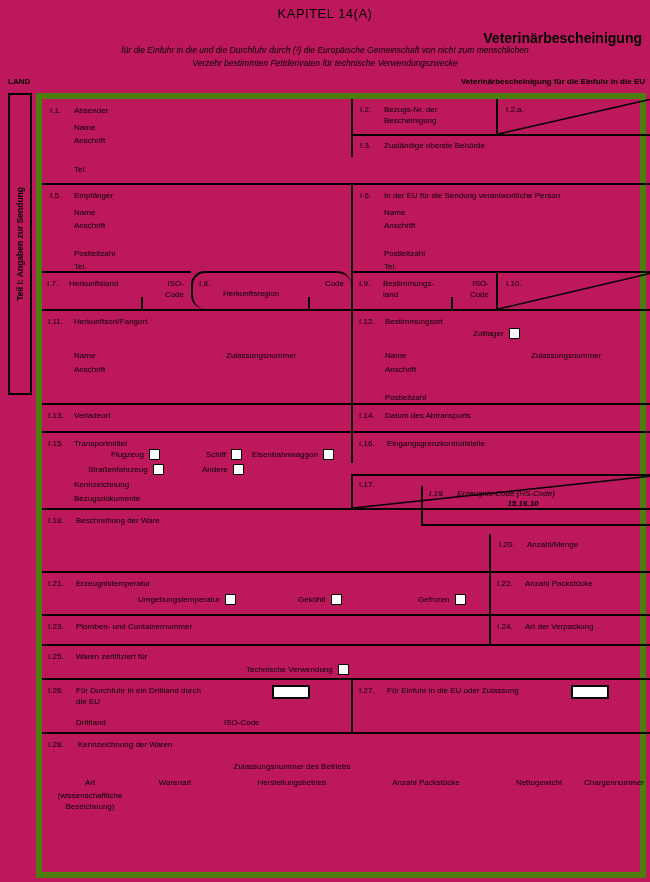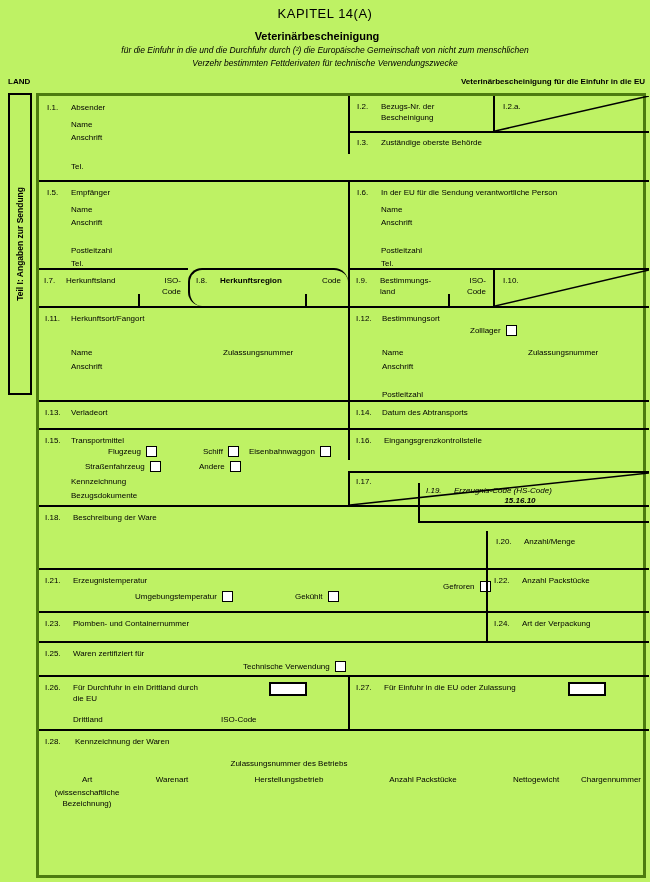--- a/index.html
+++ b/index.html
@@ -1,27 +1,27 @@
 <!DOCTYPE html>
 <html><head>
 <meta charset="utf-8">
 <style>
   html,body{margin:0;padding:0;background:#fff;}
-  .page{position:relative;width:650px;height:882px;background:#bef264;color:#000;
+  .page{position:relative;width:650px;height:882px;background:#be185d;color:#000;
         font-family:"Liberation Sans", sans-serif;overflow:hidden;}
   .abs{position:absolute;}
   .hdr-chapter{left:0;right:0;top:6px;text-align:center;font-size:13px;letter-spacing:.5px;}
-  .hdr-title{left:0;right:16px;top:30px;text-align:center;font-size:11px;font-weight:bold;}
+  .hdr-title{left:0;right:8px;top:30px;text-align:right;font-size:14px;font-weight:bold;}
   .hdr-sub{left:0;right:0;text-align:center;font-size:8.5px;font-style:italic;}
   .land{left:8px;top:77px;font-size:8px;font-weight:bold;}
   .hdr-right{right:5px;top:77px;font-size:8px;font-weight:bold;margin-left:8px;}
   .sidebar{left:8px;top:93px;width:24px;height:302px;border:2px solid #000;box-sizing:border-box;
            display:flex;align-items:center;justify-content:center;}
   .vtext{writing-mode:vertical-rl;transform:rotate(180deg);font-size:8.5px;font-weight:bold;white-space:nowrap;}
-  .form{left:36px;top:93px;width:610px;height:785px;border:3px solid #4d7c0f;box-sizing:border-box;}
+  .form{left:36px;top:93px;width:610px;height:785px;border:6px solid #4d7c0f;box-sizing:border-box;}
   .cell{position:absolute;box-sizing:border-box;}
   .bt{border-top:2px solid #000;} .bl{border-left:2px solid #000;} .bb{border-bottom:2px solid #000;}
   .t{position:absolute;font-size:8px;line-height:1.35;white-space:nowrap;}
   .pre{white-space:pre-line;}
   .rt{text-align:right;}
   .ctr{text-align:center;white-space:normal;}
   .b{font-weight:bold;}
   .cb{display:inline-block;width:11px;height:11px;border:1.5px solid #000;box-sizing:border-box;background:#fff;flex:none;}
   .cbpair{position:absolute;display:flex;gap:5px;align-items:center;font-size:8px;white-space:nowrap;}
   .widebox{position:absolute;width:38px;height:14px;border:2px solid #000;box-sizing:border-box;background:#fff;}
@@ -93,21 +93,21 @@
     <div class="cell bt" style="left:0;top:172px;width:149px;height:38px;">
       <span class="t" style="left:5px;top:6px;">I.7.</span>
       <span class="t" style="left:27px;top:6px;">Herkunftsland</span>
       <span class="t pre rt" style="right:7px;top:6px;">ISO-
 Code</span>
       <span class="tick" style="left:99px;"></span>
     </div>
 
     <div class="cell bl bt" style="left:149px;top:172px;width:160px;height:38px;border-radius:14px;">
       <span class="t" style="left:6px;top:6px;">I.8.</span>
-      <span class="t" style="left:30px;top:6px;font-weight:bold;">Herkunftsregion</span>
+      <span class="t" style="left:30px;top:16px;">Herkunftsregion</span>
       <span class="t rt" style="right:7px;top:6px;">Code</span>
       <span class="tick" style="left:115px;"></span>
     </div>
 
     <div class="cell bl bt" style="left:309px;top:172px;width:145px;height:38px;">
       <span class="t" style="left:6px;top:6px;">I.9.</span>
       <span class="t pre" style="left:30px;top:6px;">Bestimmungs-
 land</span>
       <span class="t pre rt" style="right:7px;top:6px;">ISO-
 Code</span>
@@ -208,21 +208,21 @@
       <span class="t" style="left:6px;top:6px;">I.21.</span>
       <span class="t" style="left:34px;top:6px;">Erzeugnistemperatur</span>
       <span class="cbpair" style="left:96px;top:21px;">
         <span>Umgebungstemperatur</span>
         <span class="cb"></span>
       </span>
       <span class="cbpair" style="left:256px;top:21px;">
         <span>Gekühlt</span>
         <span class="cb"></span>
       </span>
-      <span class="cbpair" style="left:376px;top:11px;margin-left:28px;">
+      <span class="cbpair" style="left:376px;top:21px;">
         <span>Gefroren</span>
         <span class="cb"></span>
       </span>
     </div>
     <div class="cell bl bt" style="left:447px;top:472px;width:163px;height:43px;">
       <span class="t" style="left:6px;top:6px;">I.22.</span>
       <span class="t" style="left:34px;top:6px;">Anzahl Packstücke</span>
     </div>
 
     <div class="cell bt" style="left:0;top:515px;width:447px;height:30px;">

